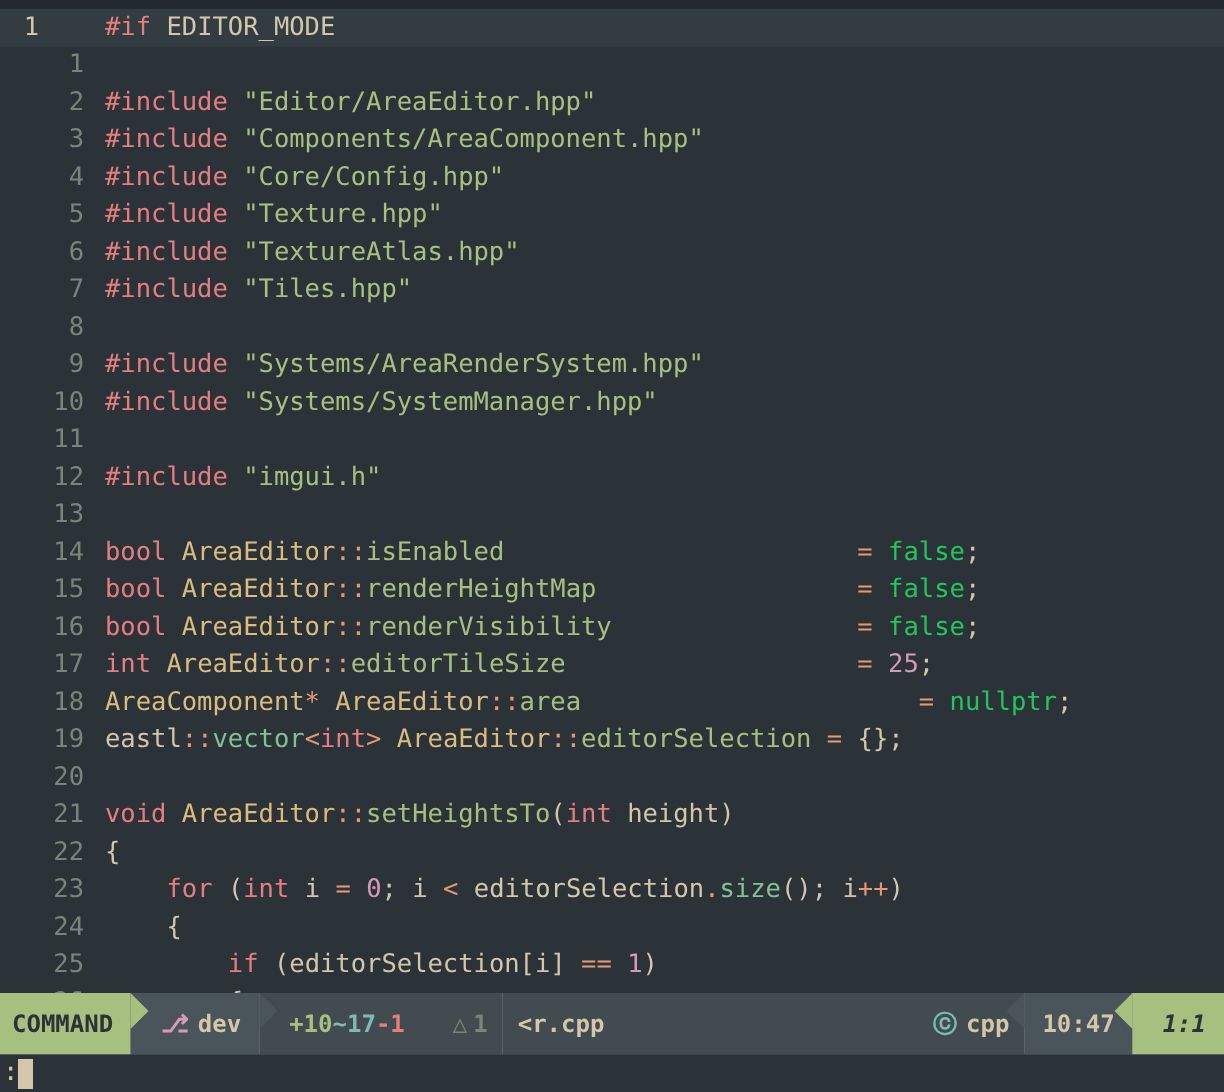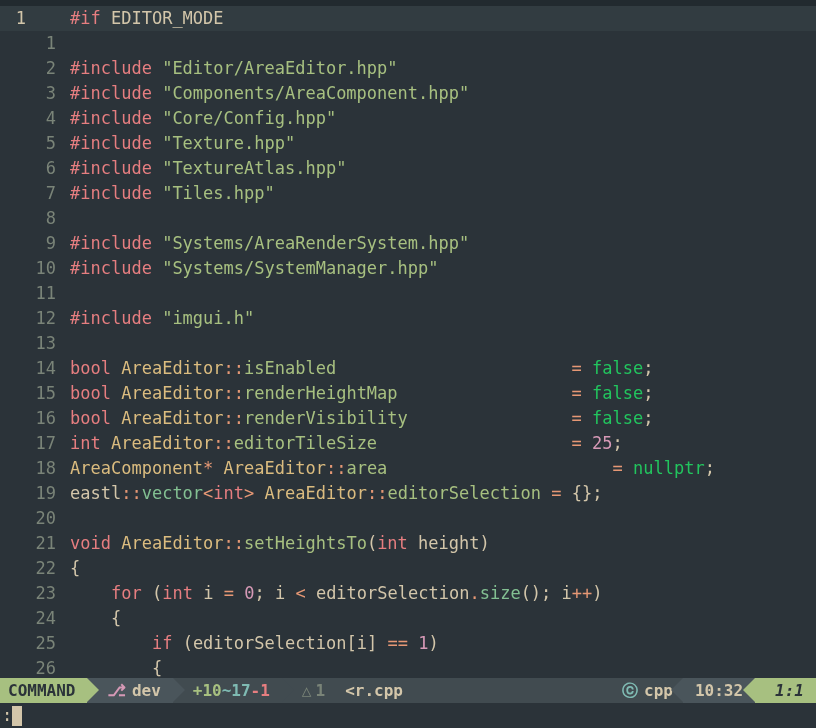--- a/index.html
+++ b/index.html
@@ -55,21 +55,21 @@
   .op    { color: #e69875; }       
   .num   { color: #d699b6; }       
   .const { color: #22c55e; }       
   .punc  { color: #d3c6aa; }       
   .aqua  { color: #83c092; }       
 
   
   .status {
     position: absolute;
     left: 0; right: 0; bottom: 25px;
-    height: 25px;
+    height: 41px;
     display: flex;
     align-items: stretch;
     background: #a3a3a3;
     font-weight: bold;
     font-size: 16px;
   }
   .seg { display: flex; align-items: center; padding: 0 10px; position: relative; }
   .mode { background: #a7c080; color: #2b3339; padding: 0 12px 0 8px; }
   .mode::after {
     content: ""; position: absolute; right: -12px; top: 0;
@@ -174,21 +174,21 @@
       <span>1</span>
     </div>
     <div class="seg file">
       <span>&lt;r.cpp</span>
     </div>
     <div class="seg ftype">
       <span class="fticon">ⓒ</span>
       <span>cpp</span>
     </div>
     <div class="seg time">
-      <span>10:32</span>
+      <span>10:47</span>
     </div>
     <div class="seg pos">
       <span>1:1</span>
     </div>
   </div>
 
   <div class="cmdline">
     <span>:</span>
       <span class="cmd-cursor"></span>
   </div>

